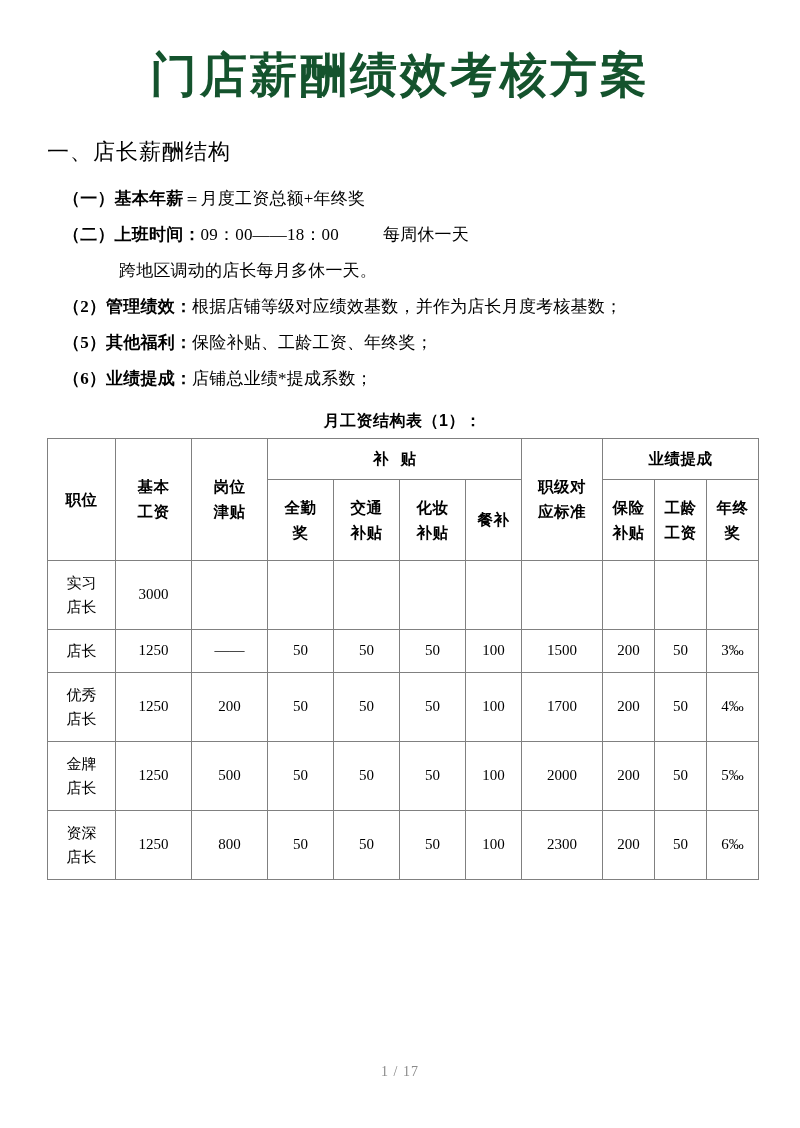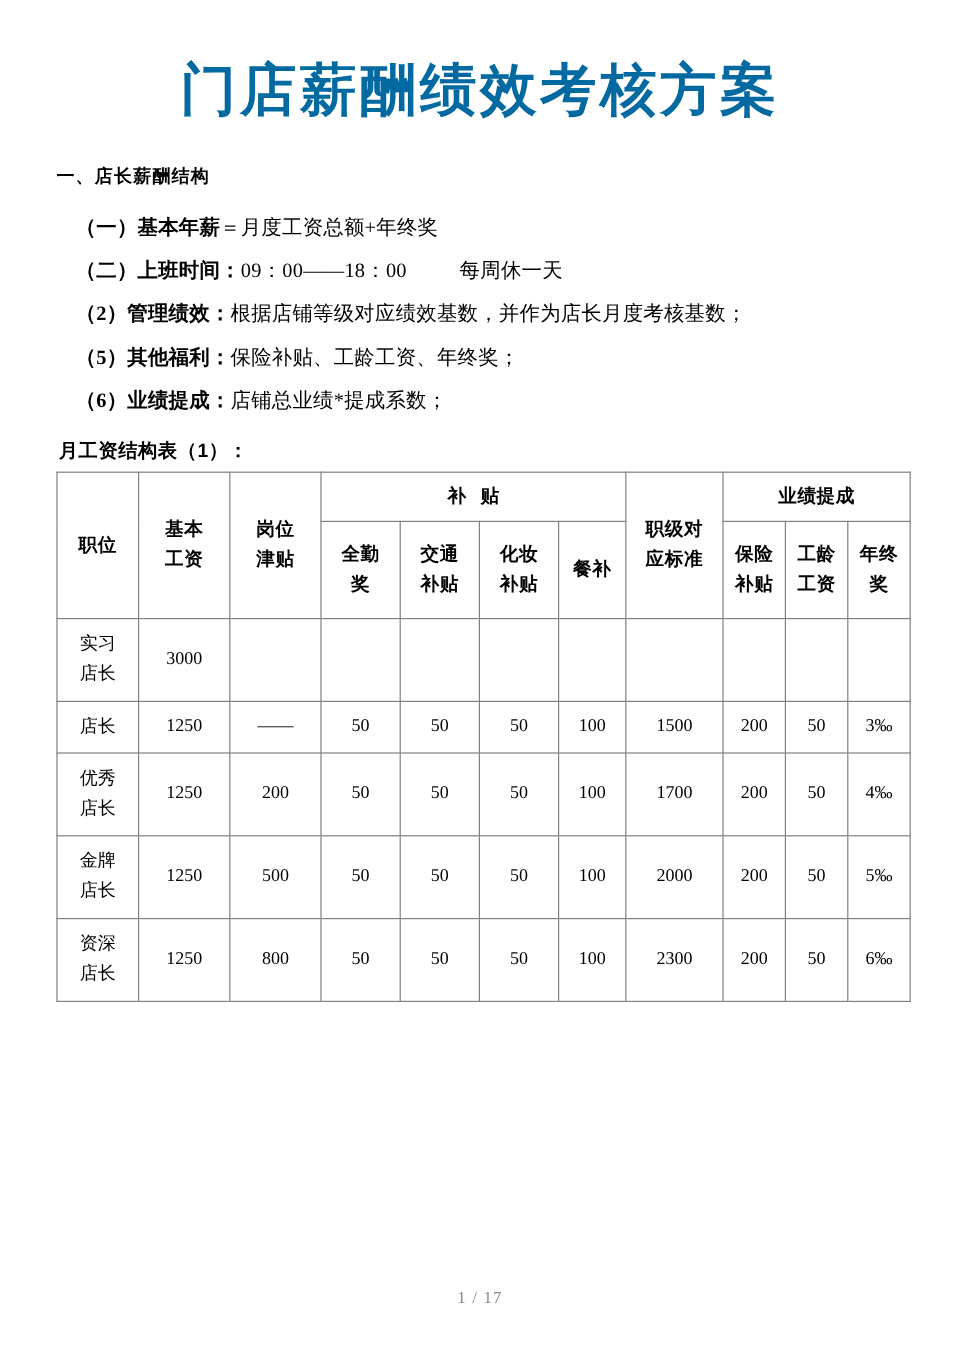--- a/index.html
+++ b/index.html
@@ -28,33 +28,33 @@
   
   .doc-title {
     text-align: center;
     font-family: "Liberation Sans", "DejaVu Sans", sans-serif;
     font-weight: bold;
     font-size: 47px;
     letter-spacing: 3px;
     margin: 0;
     padding-top: 48px;
     line-height: 1.15;
-    color: #0369a1;
+    color: #14532d;
   }
 
   
   .body-block {
     padding: 0 44px 0 47px;
     margin-top: 36px;
   }
 
   .sec-heading {
     font-family: "Liberation Sans", "DejaVu Sans", sans-serif;
-    font-weight: bold;
-    font-size: 15px;
+    font-weight: normal;
+    font-size: 22px;
     letter-spacing: 1px;
     margin: 0 0 14px 0;
     line-height: 1.3;
   }
 
   .para {
     font-size: 17px;
     line-height: 2.12;
     margin: 0;
     letter-spacing: 0.2px;
@@ -81,20 +81,21 @@
   }
 
   
   .table-caption {
     font-family: "Liberation Sans", "DejaVu Sans", sans-serif;
     font-weight: bold;
     font-size: 16px;
     margin: 14px 0 6px 0;
     padding-left: 2px;
     letter-spacing: 0.5px;
+    text-align: center;
   }
 
   
   .wrap-table {
     padding: 0 42px 0 47px;
   }
   table.salary {
     border-collapse: collapse;
     width: 711px;
     table-layout: fixed;
@@ -134,21 +135,21 @@
   tr.hdr-top th { height: 36px; }
   tr.hdr-sub th { height: 76px; }
   tr.r-tall td { height: 64px; }
   tr.r-short td { height: 38px; }
 
   
   .footer {
     position: absolute;
     left: 0;
     right: 0;
-    bottom: 37px;
+    bottom: 48px;
     text-align: center;
     font-size: 14px;
     color: #8a8a8a;
     font-family: "Liberation Serif", "DejaVu Serif", serif;
     letter-spacing: 1px;
   }
 </style>
 </head>
 <body>
 
@@ -161,20 +162,23 @@
     <div class="sec-heading">一、店长薪酬结构</div>
 
     <p class="para indent1">
       <span class="b">（一）基本年薪</span><span>＝月度工资总额+年终奖</span>
     </p>
 
     <p class="para indent1">
       <span class="b">（二）上班时间：</span><span>09：00——18：00</span><span class="wide-gap"></span><span>每周休一天</span>
     </p>
 
+    <p class="para indent2">
+      <span>跨地区调动的店长每月多休一天。</span>
+    </p>
 
 
 
     <p class="para indent1">
       <span class="num-b">（2）</span><span class="b">管理绩效：</span><span>根据店铺等级对应绩效基数，并作为店长月度考核基数；</span>
     </p>
 
 
 
     <p class="para indent1">

